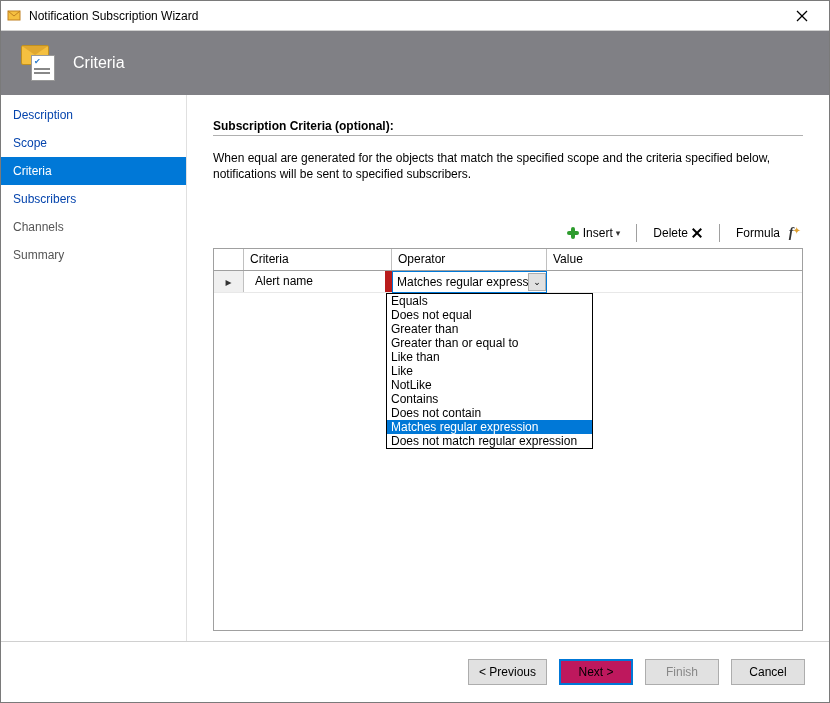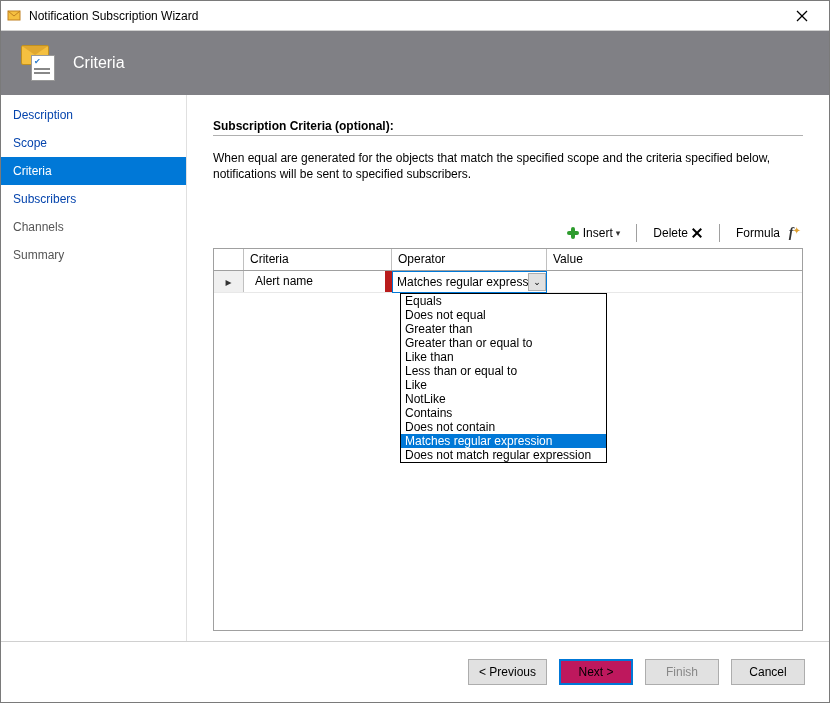--- a/index.html
+++ b/index.html
@@ -133,21 +133,21 @@
       margin: 0; height: 22px;
     }
     .cell-op-text {flex:1; white-space:nowrap; overflow:hidden; text-overflow: clip;}
     .cell-op-btn {
       width: 18px; height: 18px; background: #e1e1e1; border: 1px solid #adadad;
       display: flex; align-items: center; justify-content: center; font-size: 9px;
     }
     .cell-val { flex: 1; padding: 3px 6px;}
 
     .dropdown {
-      position: absolute; left: 186px; top: 44px; width: 207px;
+      position: absolute; left: 172px; top: 44px; width: 207px;
       border: 1px solid #000; background: #fff; z-index: 50; font-size: 12px;
     }
     .dd-item { padding: 0 4px; line-height: 14px; cursor: pointer; white-space: nowrap;}
     .dd-item.selected { background: #0078d7; color: #fff; }
 
     .footer {
       height: 60px; display: flex; align-items: center; justify-content: flex-end;
       padding: 0 24px; gap: 12px; background: #fff;
     }
     .btn {
@@ -238,21 +238,20 @@
         </div>
         <div class="cell-val"></div>
       </div>
 
       <div class="dropdown" id="dropdown">
           <div class="dd-item">Equals</div>
           <div class="dd-item">Does not equal</div>
           <div class="dd-item">Greater than</div>
           <div class="dd-item">Greater than or equal to</div>
           <div class="dd-item">Like than</div>
-          <div class="dd-item">Less than or equal to</div>
           <div class="dd-item">Like</div>
           <div class="dd-item">NotLike</div>
           <div class="dd-item">Contains</div>
           <div class="dd-item">Does not contain</div>
           <div class="dd-item selected">Matches regular expression</div>
           <div class="dd-item">Does not match regular expression</div>
         </div>
     </div>
   </div>
 </div>

